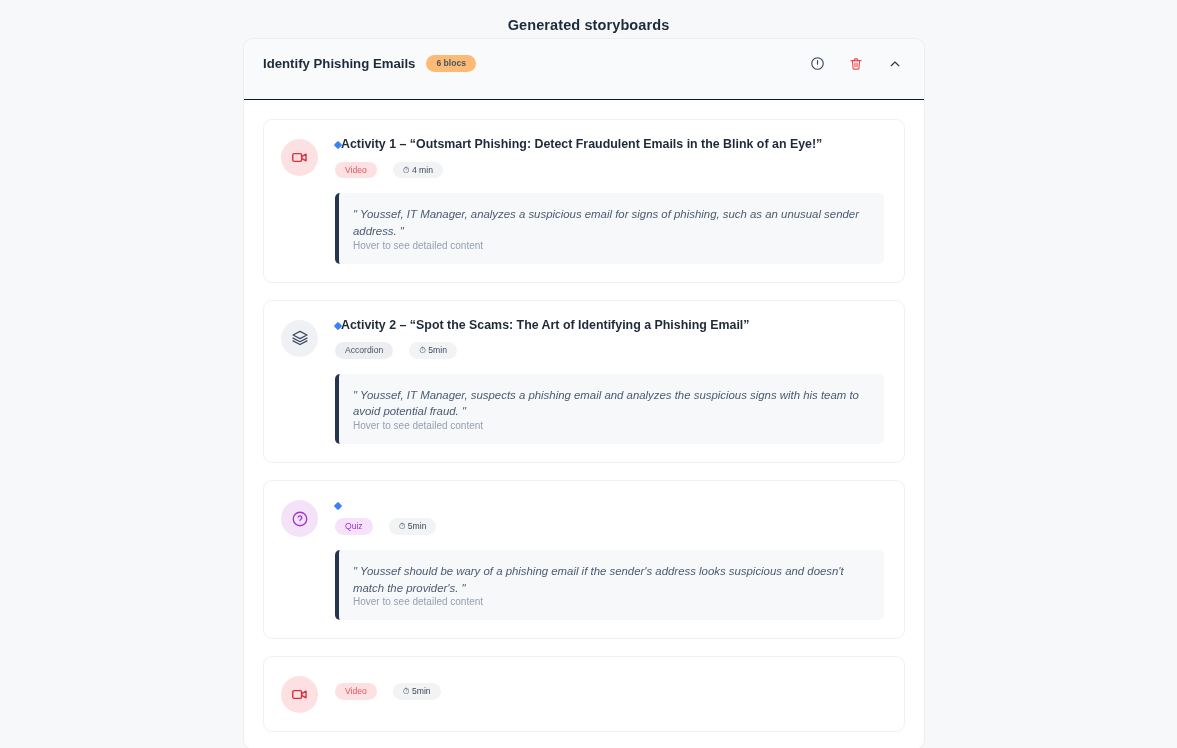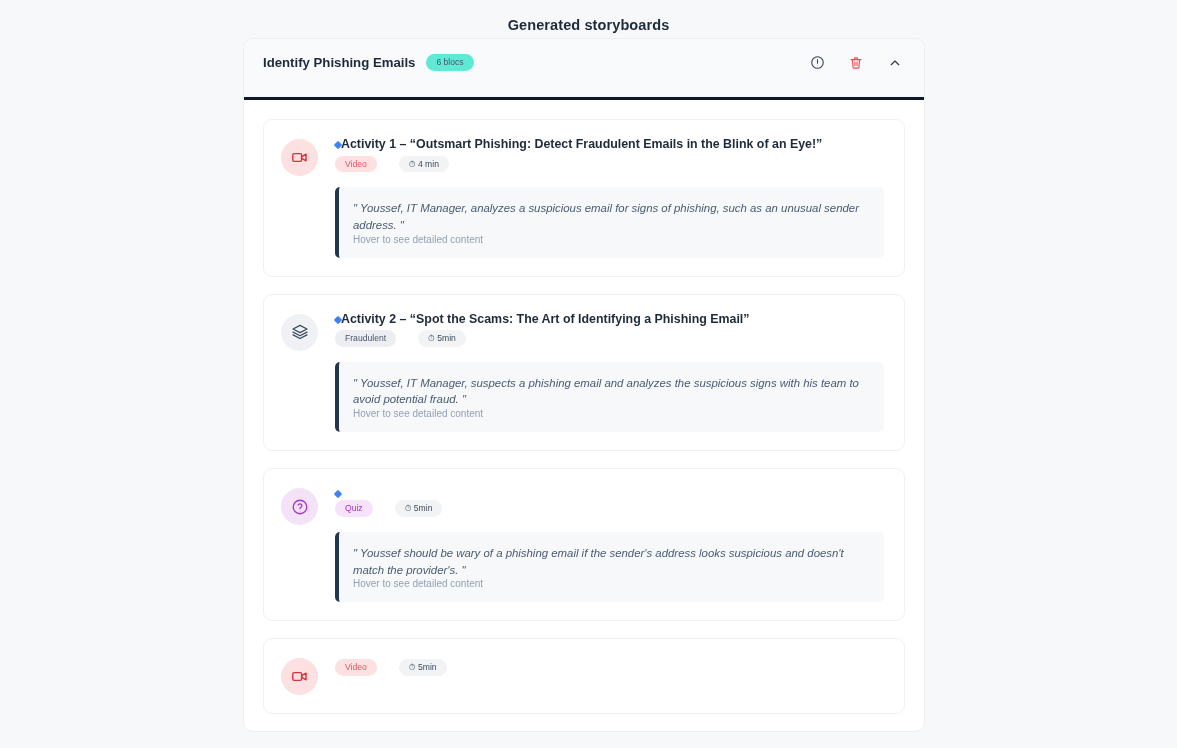--- a/index.html
+++ b/index.html
@@ -29,39 +29,39 @@
     width: 682px;
     background: #ffffff;
     border: 1px solid #eceef1;
     border-radius: 10px;
     overflow: hidden;
   }
 
   .storyboard-header {
     height: 61px;
     background: #f8fafc;
-    border-bottom: 3px solid #0f172a;
+    border-bottom: 1px solid #0f172a;
     display: flex;
     align-items: center;
     padding: 0 20px 11px 19px;
   }
   .storyboard-title {
     font-size: 13.2px;
     font-weight: bold;
     color: #1e2a3a;
   }
   .blocs-badge {
     margin-left: 11px;
-    background: #5eead4;
+    background: #fdba74;
     color: #46566b;
     font-size: 8.6px;
     border-radius: 999px;
     padding: 4px 10px 4px 10px;
     line-height: 1;
-    font-weight: normal;
+    font-weight: bold;
   }
   .header-spacer { flex: 1; }
   .header-actions { display: flex; align-items: center; gap: 21px; }
   .icon-btn {
     width: 18px; height: 18px;
     display: flex; align-items: center; justify-content: center;
     cursor: pointer; background: none; border: none;
   }
 
   .activities { padding: 19px 19px 0 19px; }
@@ -100,21 +100,21 @@
     min-width: 6px;
     border-radius: 1px;
   }
   .activity-title {
     font-size: 12.4px;
     font-weight: bold;
     color: #1e2a3a;
     line-height: 1.25;
   }
 
-  .tag-row { display: flex; gap: 22px; margin-top: 3px; padding-left: 0; }
+  .tag-row { display: flex; gap: 16px; margin-top: 9px; padding-left: 0; }
   .tag {
     font-size: 8.6px;
     border-radius: 999px;
     padding: 4px 10px;
     line-height: 1;
     white-space: nowrap;
   }
   .tag-video { background: #fde0e2; color: #e0555f; }
   .tag-accordion { background: #eceef1; color: #4a5568; }
   .tag-quiz { background: #f6e2fb; color: #a033c8; }
@@ -208,21 +208,21 @@
           <polyline points="2.7,12.2 12,17 21.3,12.2"></polyline>
           <polyline points="2.7,15.9 12,20.7 21.3,15.9"></polyline>
         </svg>
       </div>
       <div class="activity-body">
         <div class="activity-title-row">
           <span class="diamond"></span>
           <span class="activity-title">Activity 2 – “Spot the Scams: The Art of Identifying a Phishing Email”</span>
         </div>
         <div class="tag-row">
-          <span class="tag tag-accordion">Fraudulent</span>
+          <span class="tag tag-accordion">Accordion</span>
           <span class="tag tag-duration">
             <span>⏱</span>
             <span>5min</span>
           </span>
         </div>
         <div class="quote-block">
           <div class="quote-text">" Youssef, IT Manager, suspects a phishing email and analyzes the suspicious signs with his team to avoid potential fraud. "</div>
           <div class="quote-hint">Hover to see detailed content</div>
         </div>
       </div>

